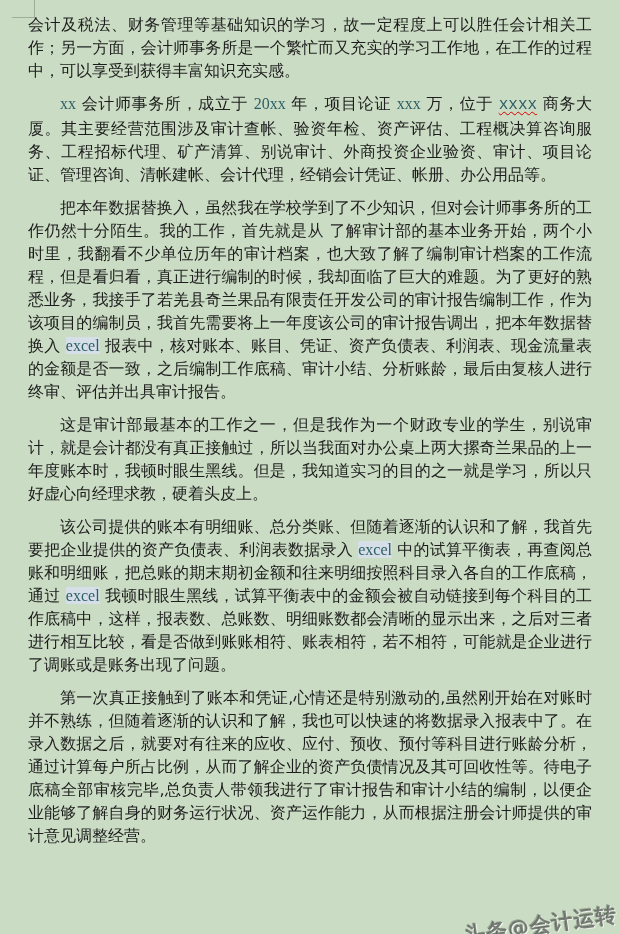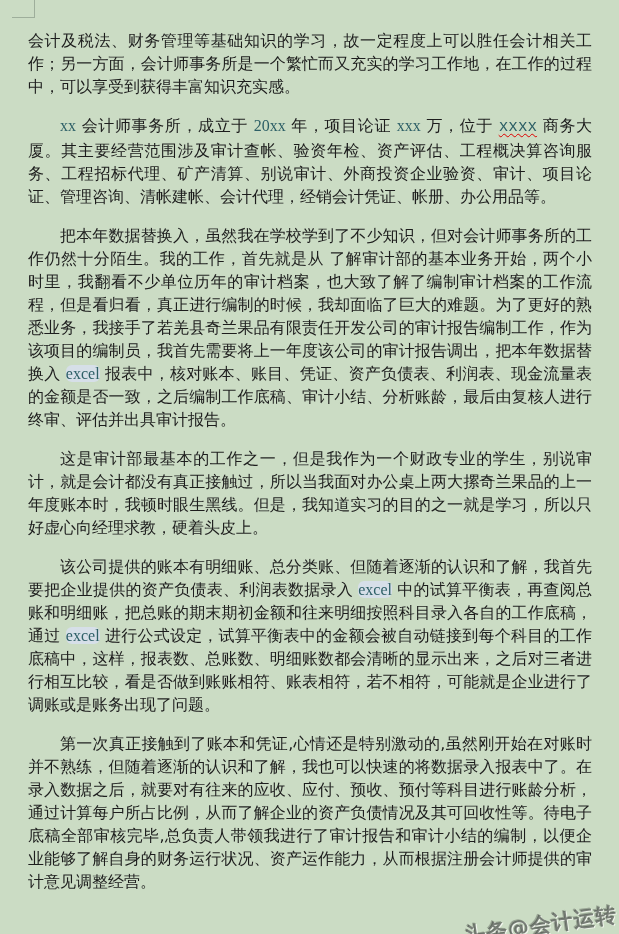--- a/index.html
+++ b/index.html
@@ -23,33 +23,33 @@
   .cropmark-h{left:12px;top:17px;width:23px;height:1px;}
   .doc{
     position:absolute;
     left:28px;top:13px;width:564px;
     color:var(--ink);
     font-size:16px;
     line-height:23px;
     text-align:justify;
     word-break:break-all;
   }
-  .doc p{margin:16px 0 10px 0;}
+  .doc p{margin:0 0 10px 0;}
   .doc p.indent{text-indent:2em;}
   .latin,.latin-wavy,.latin-hl{
     font-family:"Liberation Serif","DejaVu Serif",serif;
     color:var(--latin);
   }
   .latin-wavy{
     text-decoration:underline wavy var(--wavy);
     text-decoration-thickness:1px;
     text-underline-offset:2px;
     font-family:Liberation Mono, monospace;
   }
-  .latin-hl{background:var(--hl);border-radius:6px;}
+  .latin-hl{background:var(--hl);}
   .watermark{
     position:absolute;
     right:0px;bottom:6px;
     transform:rotate(-8deg);
     transform-origin:right bottom;
     font-size:21px;
     font-weight:bold;
     letter-spacing:1px;
     color:rgba(82,88,82,0.75);
     text-shadow:1px 1px 0 rgba(245,248,242,0.9), -1px -1px 0 rgba(60,64,60,0.35);
@@ -61,17 +61,17 @@
 <body>
 
 <div class="cropmark cropmark-v"></div>
 <div class="cropmark cropmark-h"></div>
 
 <div class="doc">
     <p><span>会计及税法、财务管理等基础知识的学习，故一定程度上可以胜任会计相关工作；另一方面，会计师事务所是一个繁忙而又充实的学习工作地，在工作的过程中，可以享受到获得丰富知识充实感。</span></p>
     <p class="indent"><span class="latin">xx</span><span> 会计师事务所，成立于 </span><span class="latin">20xx</span><span> 年，项目论证 </span><span class="latin">xxx</span><span> 万，位于 </span><span class="latin-wavy">xxxx</span><span> 商务大厦。其主要经营范围涉及审计查帐、验资年检、资产评估、工程概决算咨询服务、工程招标代理、矿产清算、别说审计、外商投资企业验资、审计、项目论证、管理咨询、清帐建帐、会计代理，经销会计凭证、帐册、办公用品等。</span></p>
     <p class="indent"><span>把本年数据替换入，虽然我在学校学到了不少知识，但对会计师事务所的工作仍然十分陌生。我的工作，首先就是从 了解审计部的基本业务开始，两个小时里，我翻看不少单位历年的审计档案，也大致了解了编制审计档案的工作流程，但是看归看，真正进行编制的时候，我却面临了巨大的难题。为了更好的熟悉业务，我接手了若羌县奇兰果品有限责任开发公司的审计报告编制工作，作为该项目的编制员，我首先需要将上一年度该公司的审计报告调出，把本年数据替换入 </span><span class="latin-hl">excel</span><span> 报表中，核对账本、账目、凭证、资产负债表、利润表、现金流量表的金额是否一致，之后编制工作底稿、审计小结、分析账龄，最后由复核人进行终审、评估并出具审计报告。</span></p>
     <p class="indent"><span>这是审计部最基本的工作之一，但是我作为一个财政专业的学生，别说审计，就是会计都没有真正接触过，所以当我面对办公桌上两大摞奇兰果品的上一年度账本时，我顿时眼生黑线。但是，我知道实习的目的之一就是学习，所以只好虚心向经理求教，硬着头皮上。</span></p>
-    <p class="indent"><span>该公司提供的账本有明细账、总分类账、但随着逐渐的认识和了解，我首先要把企业提供的资产负债表、利润表数据录入 </span><span class="latin-hl">excel</span><span> 中的试算平衡表，再查阅总账和明细账，把总账的期末期初金额和往来明细按照科目录入各自的工作底稿，通过 </span><span class="latin-hl">excel</span><span> 进行公式设定，试算平衡表中的金额会被自动链接到每个科目的工作底稿中，这样，报表数、总账数、明细账数都会清晰的显示出来，之后对三者进行相互比较，看是否做到账账相符、账表相符，若不相符，可能就是企业进行了调账或是账务出现了问题。</span></p>
+    <p class="indent"><span>该公司提供的账本有明细账、总分类账、但随着逐渐的认识和了解，我首先要把企业提供的资产负债表、利润表数据录入 </span><span class="latin-hl">excel</span><span> 中的试算平衡表，再查阅总账和明细账，把总账的期末期初金额和往来明细按照科目录入各自的工作底稿，通过 </span><span class="latin-hl">excel</span><span> 我顿时眼生黑线，试算平衡表中的金额会被自动链接到每个科目的工作底稿中，这样，报表数、总账数、明细账数都会清晰的显示出来，之后对三者进行相互比较，看是否做到账账相符、账表相符，若不相符，可能就是企业进行了调账或是账务出现了问题。</span></p>
     <p class="indent"><span>第一次真正接触到了账本和凭证,心情还是特别激动的,虽然刚开始在对账时并不熟练，但随着逐渐的认识和了解，我也可以快速的将数据录入报表中了。在录入数据之后，就要对有往来的应收、应付、预收、预付等科目进行账龄分析，通过计算每户所占比例，从而了解企业的资产负债情况及其可回收性等。待电子底稿全部审核完毕,总负责人带领我进行了审计报告和审计小结的编制，以便企业能够了解自身的财务运行状况、资产运作能力，从而根据注册会计师提供的审计意见调整经营。</span></p>
   </div>
 
 <div class="watermark">头条@会计运转</div>
 
 </body></html>

